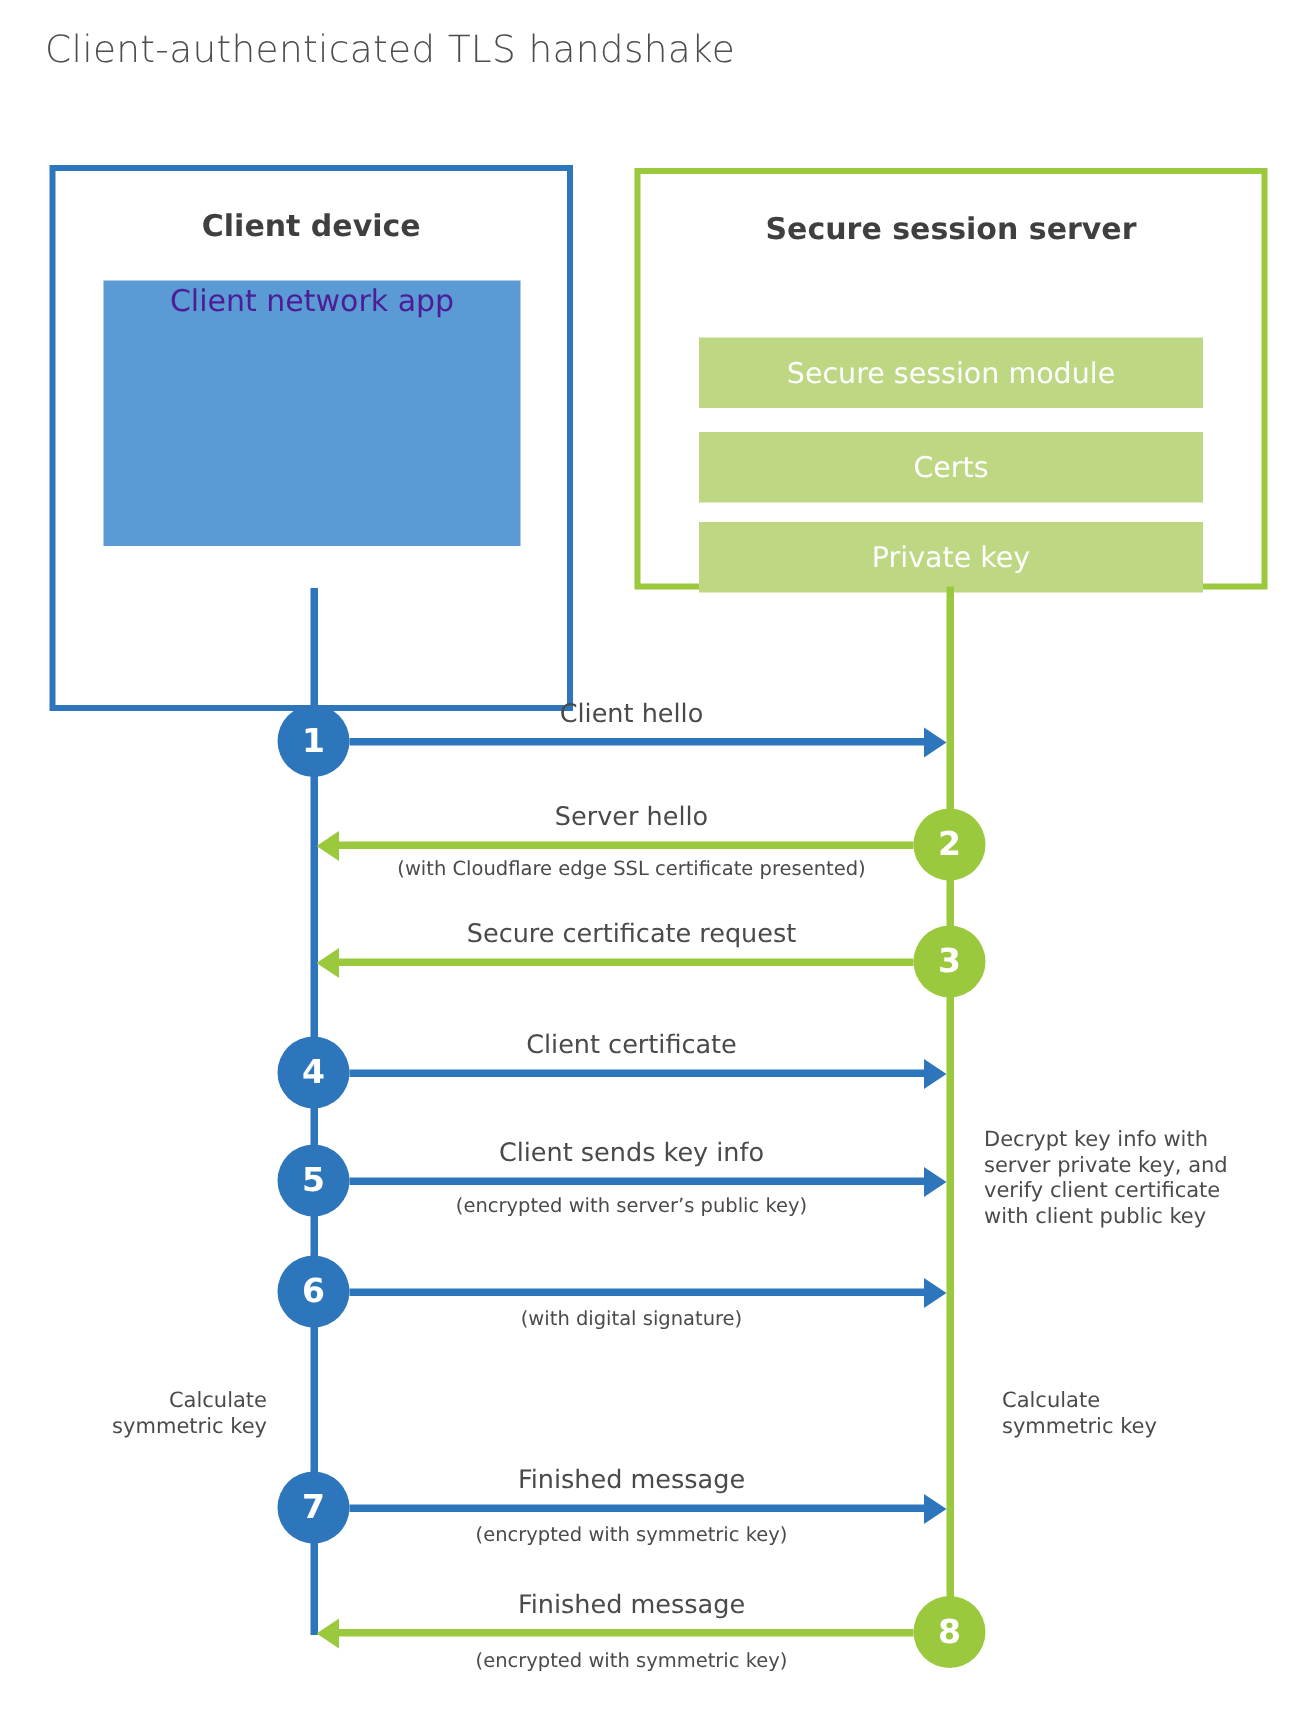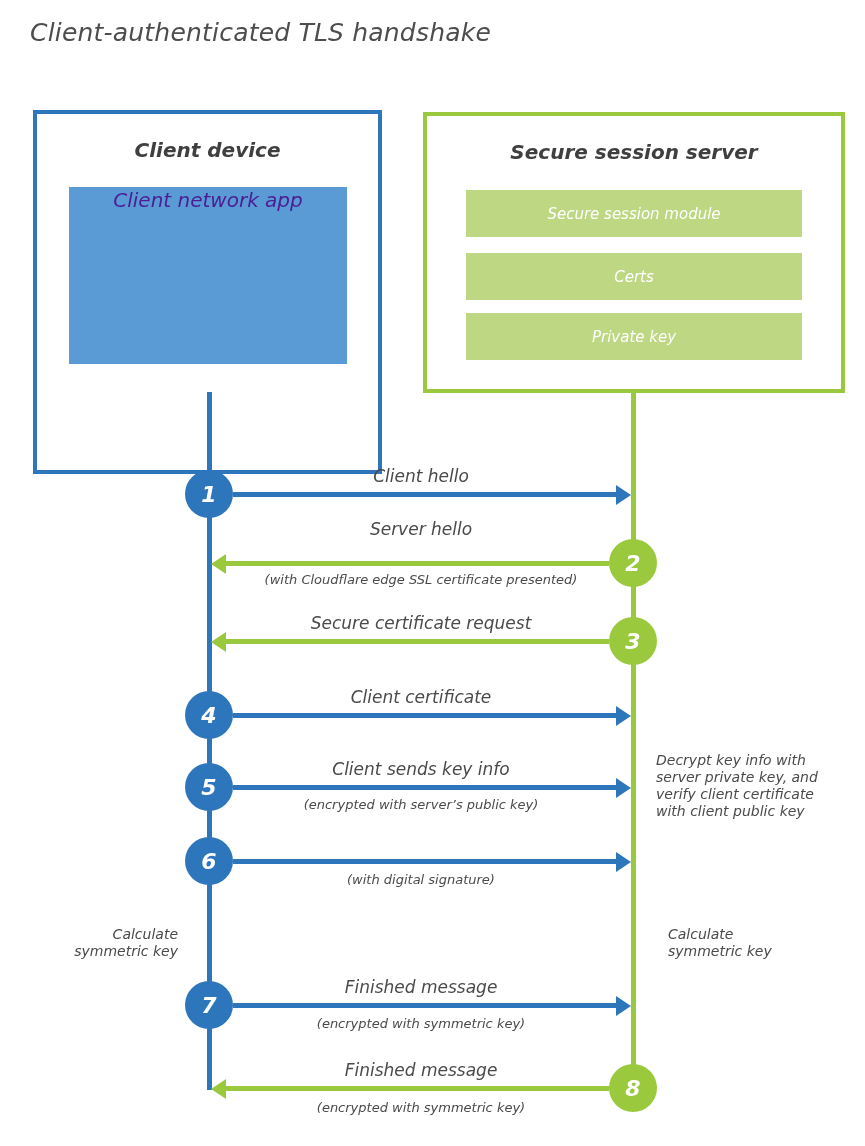--- a/index.html
+++ b/index.html
@@ -3,21 +3,21 @@
 <meta charset="utf-8">
 <style>
   :root{
     --blue:#2E76BC;
     --blue-fill:#5B9BD5;
     --green:#9BC93D;
     --green-fill:#BDD783;
     --ink:#3F3F3F;
     --label:#4A4A4A;
   }
-  *{margin:0;padding:0;box-sizing:border-box;font-style:italic;}
+  *{margin:0;padding:0;box-sizing:border-box;}
   html,body{background:#fff;}
   body{font-family:"DejaVu Sans","Liberation Sans",sans-serif;}
   .canvas{position:relative;width:865px;height:1146px;background:#fff;overflow:hidden;}
 
   .page-title{
     position:absolute;left:30px;top:18px;
     font-size:25px;font-weight:300;color:#4D4D4D;letter-spacing:.2px;
   }
 
   
@@ -34,22 +34,22 @@
     font-size:20px;font-weight:bold;color:var(--ink);
   }
   .client-app{
     position:absolute;left:32px;top:73px;width:278px;height:177px;
     background:var(--blue-fill);color:#4c1d95;font-size:20px;
     display:flex;align-items:flex-start;justify-content:center;text-align:center;
   }
   .client-app .app-text{width:200px;line-height:1.35;}
   .server-bar{
     position:absolute;left:39px;width:336px;height:47px;
-    background:var(--green-fill);color:#fff;font-size:15px;
-    display:flex;align-items:center;justify-content:center;
+    background:var(--green-fill);color:#fff;font-size:19px;
+    display:flex;align-items:center;justify-content:center;margin-top:35px;
   }
   .bar-1{top:74px;} .bar-2{top:137px;} .bar-3{top:197px;}
 
   
   .vline{position:absolute;width:5px;z-index:1;}
   .vline.blue{left:207px;top:392px;height:698px;background:var(--blue);}
   .vline.green{left:631px;top:391px;height:699px;background:var(--green);}
 
   
   .arrow{position:absolute;height:5px;z-index:2;}
@@ -85,21 +85,21 @@
   .c-1{left:185px;top:470px;} .c-2{left:609px;top:539px;}
   .c-3{left:609px;top:617px;} .c-4{left:185px;top:691px;}
   .c-5{left:185px;top:763px;} .c-6{left:185px;top:837px;}
   .c-7{left:185px;top:981px;} .c-8{left:609px;top:1064px;}
 
   
   .msg{
     position:absolute;left:221px;width:400px;text-align:center;
     font-size:17px;color:var(--label);z-index:2;
   }
-  .m-1{top:466px;} .m-2{top:519px;} .m-3{top:613px;} .m-4{top:687px;}
+  .m-1{top:466px;} .m-2{top:535px;} .m-3{top:613px;} .m-4{top:687px;}
   .m-5{top:759px;} .m-6{top:833px;} .m-7{top:977px;} .m-8{top:1060px;}
   .sub{
     position:absolute;left:221px;width:400px;text-align:center;
     font-size:13px;color:var(--label);z-index:2;
   }
   .s-2{top:572px;} .s-5{top:797px;} .s-6{top:872px;} .s-7{top:1016px;} .s-8{top:1100px;}
 
   
   .note{position:absolute;font-size:14px;color:var(--label);line-height:17px;}
   .note-decrypt{left:656px;top:752px;width:172px;text-align:left;}

